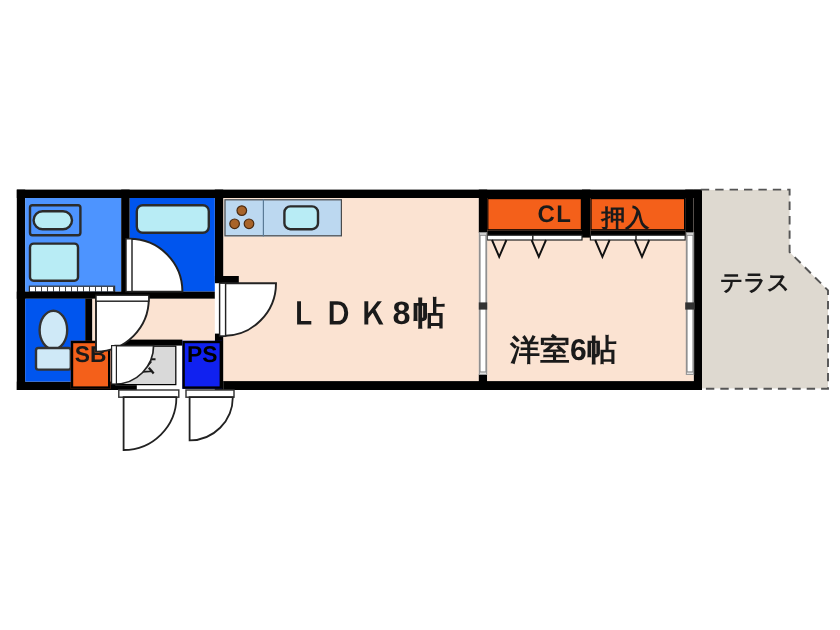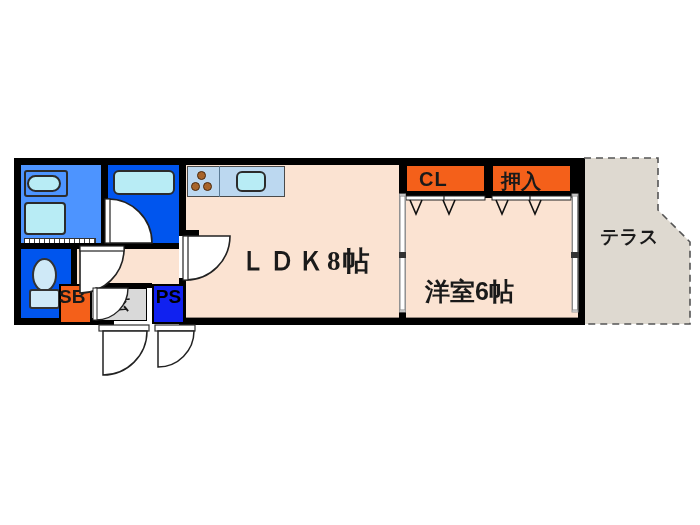--- a/index.html
+++ b/index.html
@@ -22,21 +22,21 @@
   .burner{background:#a8642a;border:1px solid #4a2a10;border-radius:50%;}
   .label-box{display:flex;align-items:center;justify-content:center;color:#111;}
   .cl{background:#f4601a;border:1px solid #000;}
   .sb{background:#f4601a;border:2px solid #000;}
   .ps{background:#1021f0;border:2px solid #000;}
   .terrace{background:#ded9d0;}
 
   .txt{position:absolute;color:#1a1a1a;white-space:nowrap;}
   .t-ldk{font-size:27px;font-weight:bold;letter-spacing:2px;}
   .t-yoshitsu{font-size:25px;font-weight:bold;letter-spacing:0px;}
-  .t-cl{font-size:20px;font-weight:bold;letter-spacing:1px;}
+  .t-cl{font-size:20px;font-weight:bold;letter-spacing:1px;margin-left:29px;}
   .t-oshi{font-size:20px;font-weight:bold;}
   .t-sb{font-size:19px;font-weight:bold;line-height:17px;text-align:center;}
   .t-ps{font-size:19px;font-weight:bold;line-height:17px;text-align:center;}
   .t-gen{font-size:16px;font-weight:bold;}
   .t-ter{font-size:19px;font-weight:bold;line-height:30px;text-align:center;}
 
   svg.ov{position:absolute;left:0;top:0;width:700px;height:525px;overflow:visible;pointer-events:none;}
 </style>
 </head>
 <body>
@@ -59,21 +59,21 @@
 
   <div class="ab room" style="left:186px;top:165px;width:213px;height:153px;"></div>
 
   <div class="ab kitchen-top" style="left:187px;top:166px;width:98px;height:31px;"></div>
   <div class="ab" style="left:219px;top:166px;width:1px;height:31px;background:#5a7a95;"></div>
   <div class="ab burner" style="left:197px;top:171px;width:9px;height:9px;"></div>
   <div class="ab burner" style="left:191px;top:182px;width:9px;height:9px;"></div>
   <div class="ab burner" style="left:203px;top:182px;width:9px;height:9px;"></div>
   <div class="ab fixture" style="left:236px;top:171px;width:30px;height:21px;"></div>
 
-  <div class="txt t-ldk" style="left:240px;top:243px;font-family:Liberation Serif, serif;">ＬＤＫ8帖</div>
+  <div class="txt t-ldk" style="left:240px;top:243px;">ＬＤＫ8帖</div>
 
   <div class="ab wall" style="left:179px;top:158px;width:7px;height:76px;"></div>
   <div class="ab wall" style="left:179px;top:278px;width:7px;height:47px;"></div>
 
   <div class="ab wall" style="left:179px;top:230px;width:20px;height:6px;"></div>
 
   <div class="ab wall" style="left:399px;top:158px;width:7px;height:36px;"></div>
   <div class="ab wall" style="left:399px;top:312px;width:7px;height:13px;"></div>
 
   <div class="ab room" style="left:406px;top:165px;width:172px;height:153px;"></div>
@@ -106,21 +106,21 @@
   <div class="ab wall" style="left:14px;top:243px;width:165px;height:6px;"></div>
 
   <div class="ab wet-deep" style="left:21px;top:249px;width:50px;height:69px;"></div>
   <div class="ab" style="left:32px;top:258px;width:25px;height:34px;background:#cfe9f7;border:2px solid #333;border-radius:50%;"></div>
   <div class="ab" style="left:29px;top:289px;width:31px;height:20px;background:#cfe9f7;border:2px solid #333;border-radius:3px;"></div>
   <div class="ab wall" style="left:71px;top:249px;width:6px;height:69px;"></div>
 
   <div class="ab floor-pale" style="left:77px;top:249px;width:102px;height:35px;"></div>
 
   <div class="ab sb" style="left:59px;top:284px;width:33px;height:40px;"></div>
-  <div class="txt t-sb" style="left:59px;top:288px;width:21px;">SB</div>
+  <div class="txt t-sb" style="left:59px;top:288px;width:33px;">SB</div>
 
   <div class="ab genkan" style="left:96px;top:288px;width:51px;height:33px;"></div>
   <div class="txt t-gen" style="left:114px;top:294px;">玄</div>
   <div class="ab wall" style="left:92px;top:283px;width:60px;height:5px;"></div>
 
   <div class="ab ps" style="left:152px;top:284px;width:33px;height:40px;"></div>
   <div class="txt t-ps" style="left:152px;top:288px;width:33px;color:#000;">PS</div>
 
   <svg class="ov" viewBox="0 0 700 525">
 

